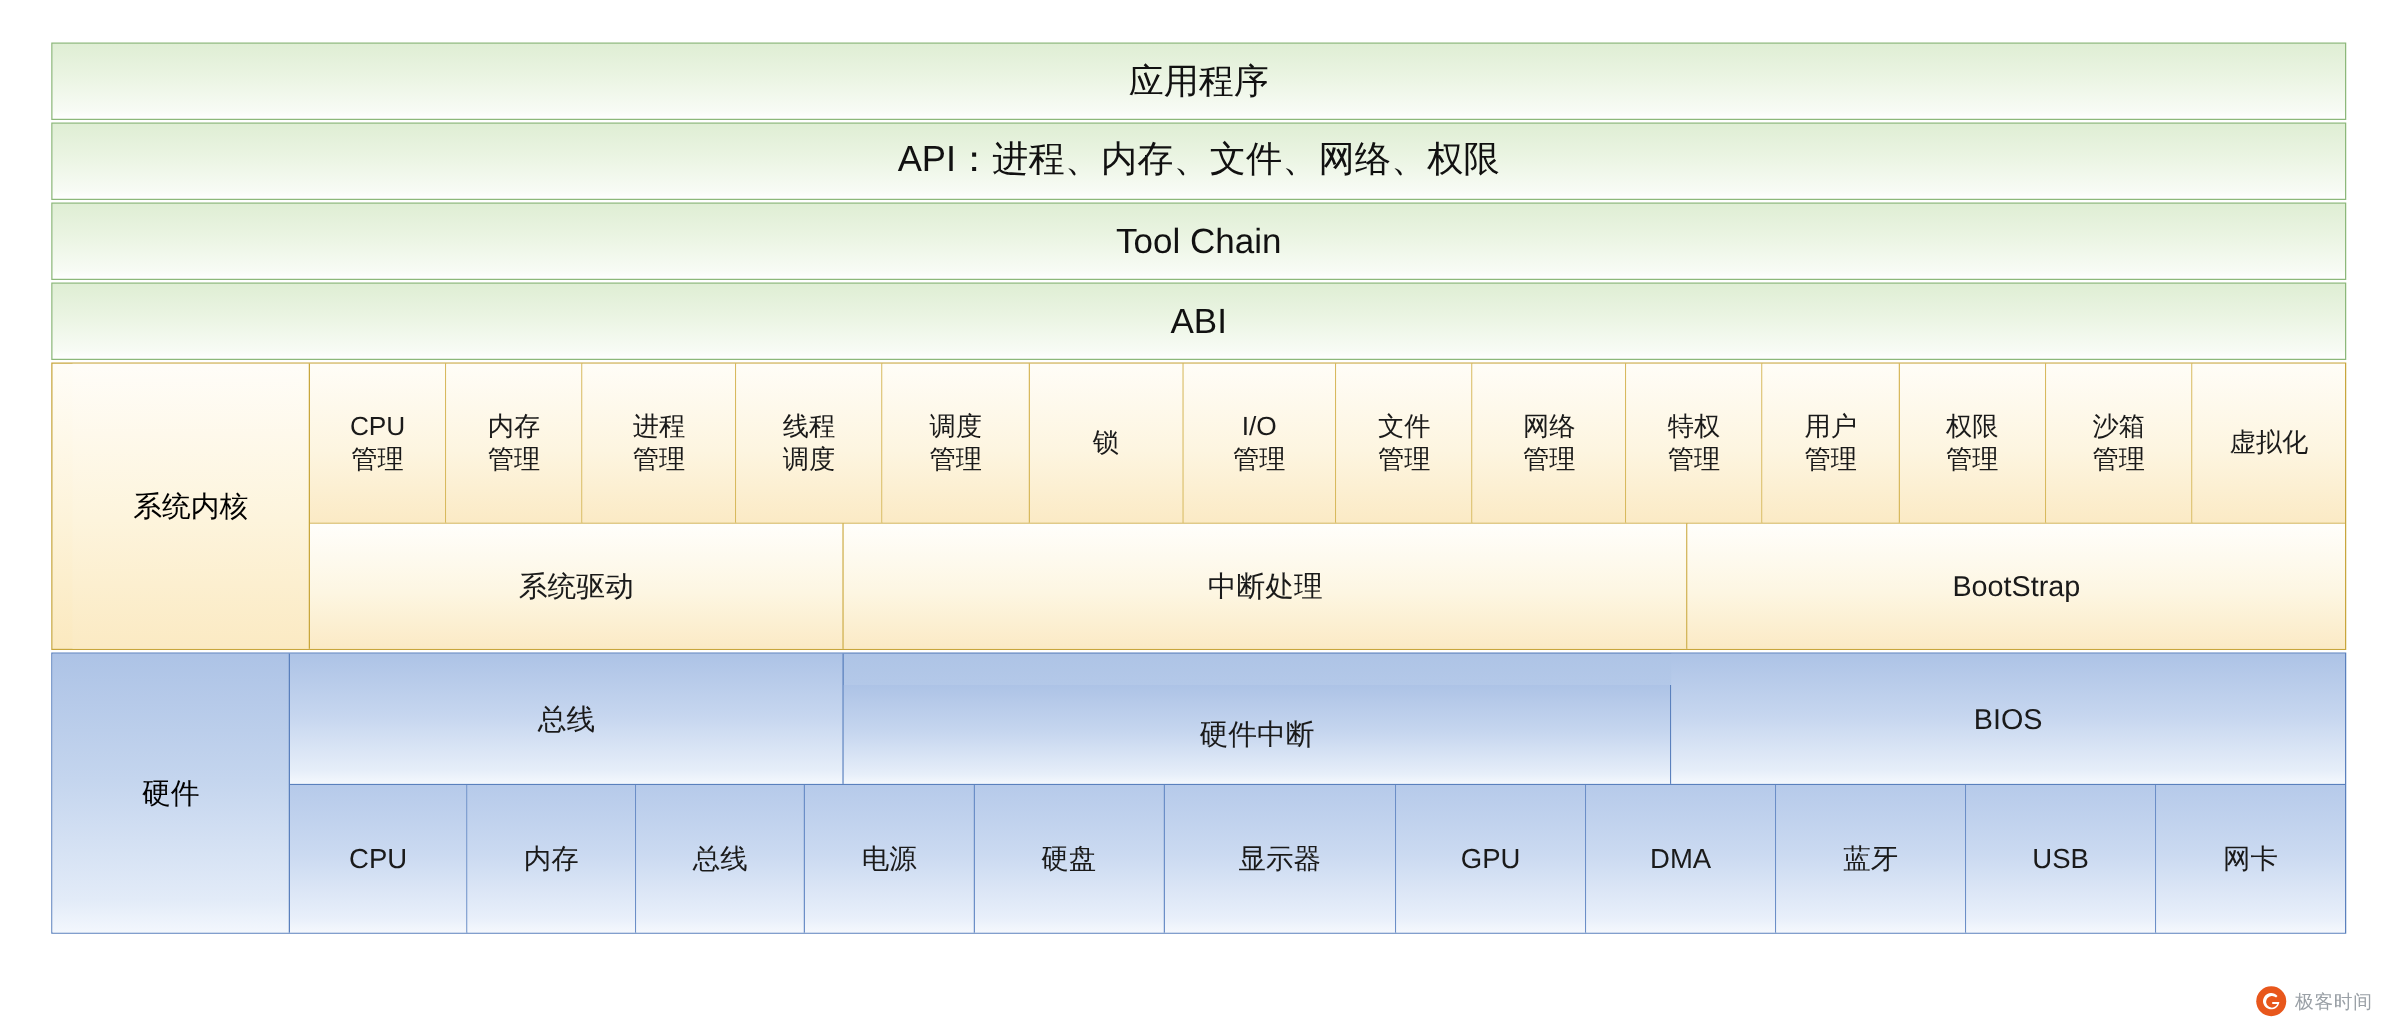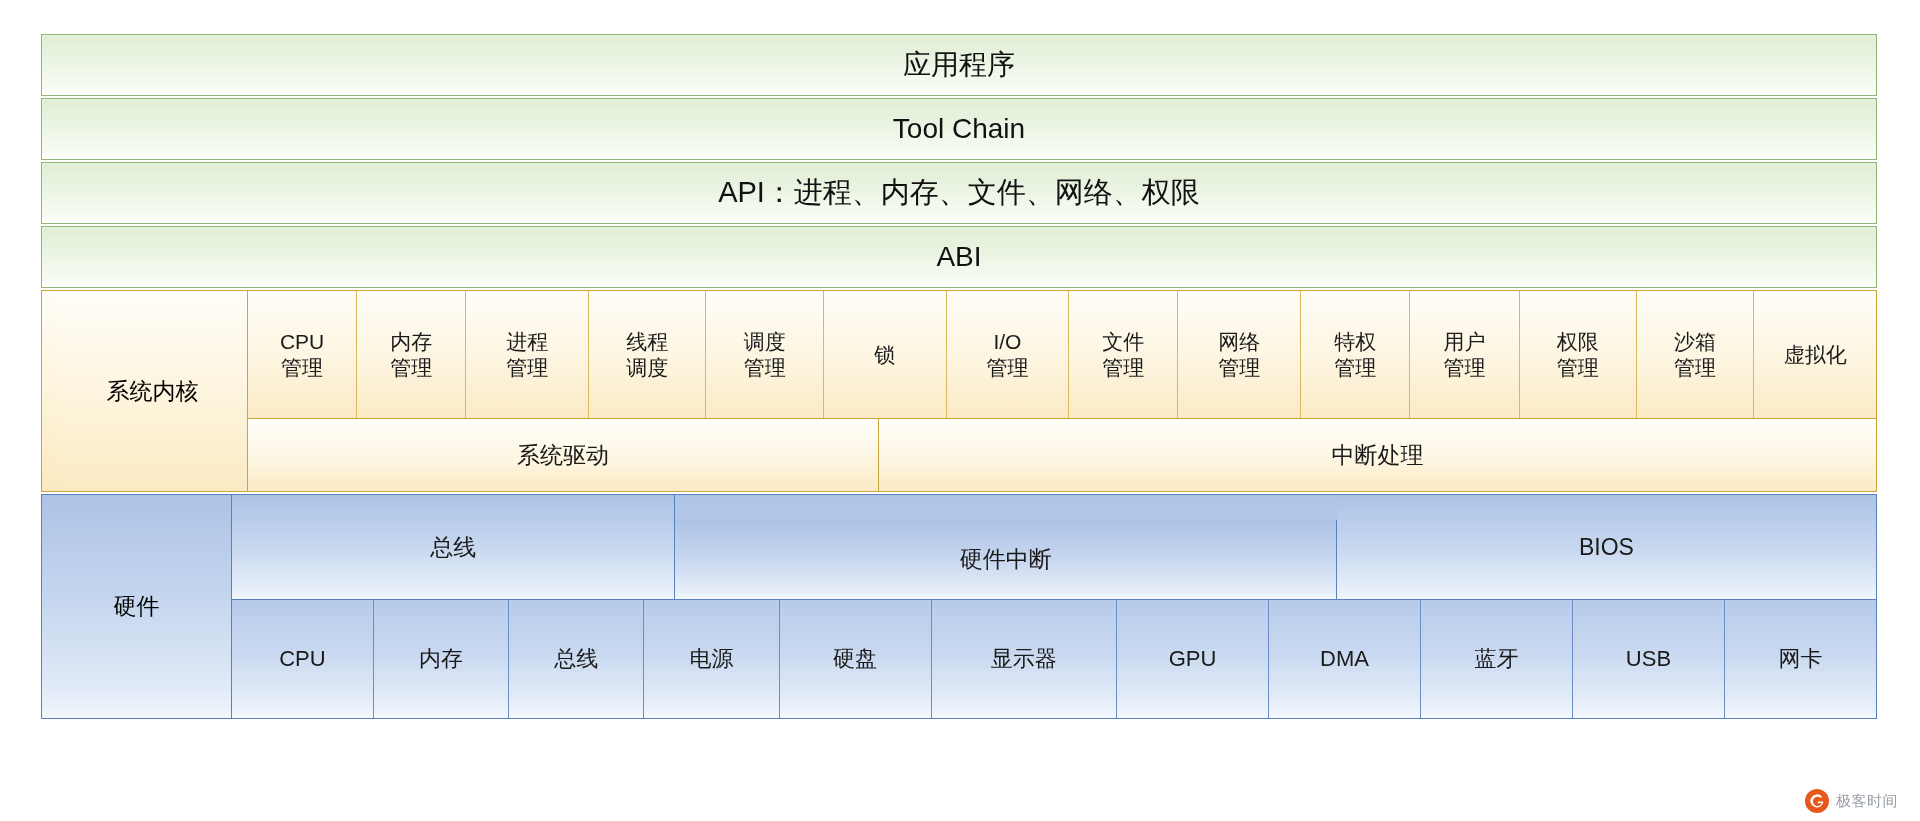--- a/index.html
+++ b/index.html
@@ -71,21 +71,21 @@
   .kernel-right { flex: 1 1 auto; display: flex; flex-direction: column; min-width: 0; }
 
   .kernel-modules { display: flex; height: 128px; border-bottom: 1.6px solid #c8a63c; }
   .kernel-modules .cell {
     border-right: 1.2px solid #d8b95e;
     font-size: 21px;
     background: linear-gradient(to bottom, #fffdf7 0%, #fdf5e0 55%, #fbeac5 100%);
   }
   .kernel-modules .cell:last-child { border-right: none; }
 
-  .kernel-services { display: flex; height: 72px; }
+  .kernel-services { display: flex; height: 100px; }
   .kernel-services .cell {
     border-right: 1.6px solid #c8a63c;
     font-size: 23px;
     background: linear-gradient(to bottom, #fffefb 0%, #fdf6e2 55%, #fbeac5 100%);
   }
   .kernel-services .cell:last-child { border-right: none; }
 
   
   .hw-block {
     display: flex;
@@ -146,23 +146,23 @@
 </style>
 </head>
 <body>
 
 <div id="stage">
 
   <div id="diagram">
 
     <div class="row green-band cell">应用程序</div>
 
+    <div class="row green-band api cell">API：进程、内存、文件、网络、权限</div>
+
     <div class="row green-band cell">Tool Chain</div>
-
-    <div class="row green-band api cell">API：进程、内存、文件、网络、权限</div>
 
     <div class="row green-band cell">ABI</div>
 
     <div class="kernel-block">
       <div class="kernel-label">系统内核</div>
       <div class="kernel-right">
         <div class="kernel-modules" id="kernel-modules">
             <div class="cell" style="flex: 80 0 0px;">CPU
 管理</div>
             <div class="cell" style="flex: 80 0 0px;">内存
@@ -186,20 +186,21 @@
 管理</div>
             <div class="cell" style="flex: 86 0 0px;">权限
 管理</div>
             <div class="cell" style="flex: 86 0 0px;">沙箱
 管理</div>
             <div class="cell" style="flex: 90 0 0px;">虚拟化</div>
           </div>
         <div class="kernel-services" id="kernel-services">
             <div class="cell" style="flex: 316 0 0px;">系统驱动</div>
             <div class="cell" style="flex: 500 0 0px;">中断处理</div>
+            <div class="cell" style="flex: 390 0 0px;">BootStrap</div>
           </div>
       </div>
     </div>
 
     <div class="hw-block">
       <div class="hw-label">硬件</div>
       <div class="hw-right">
         <div class="hw-buses" id="hw-buses">
             <div class="cell" style="flex: 320 0 0px;">总线</div>
             <div class="cell" style="flex: 478 0 0px; margin-top: 25px;">硬件中断</div>

